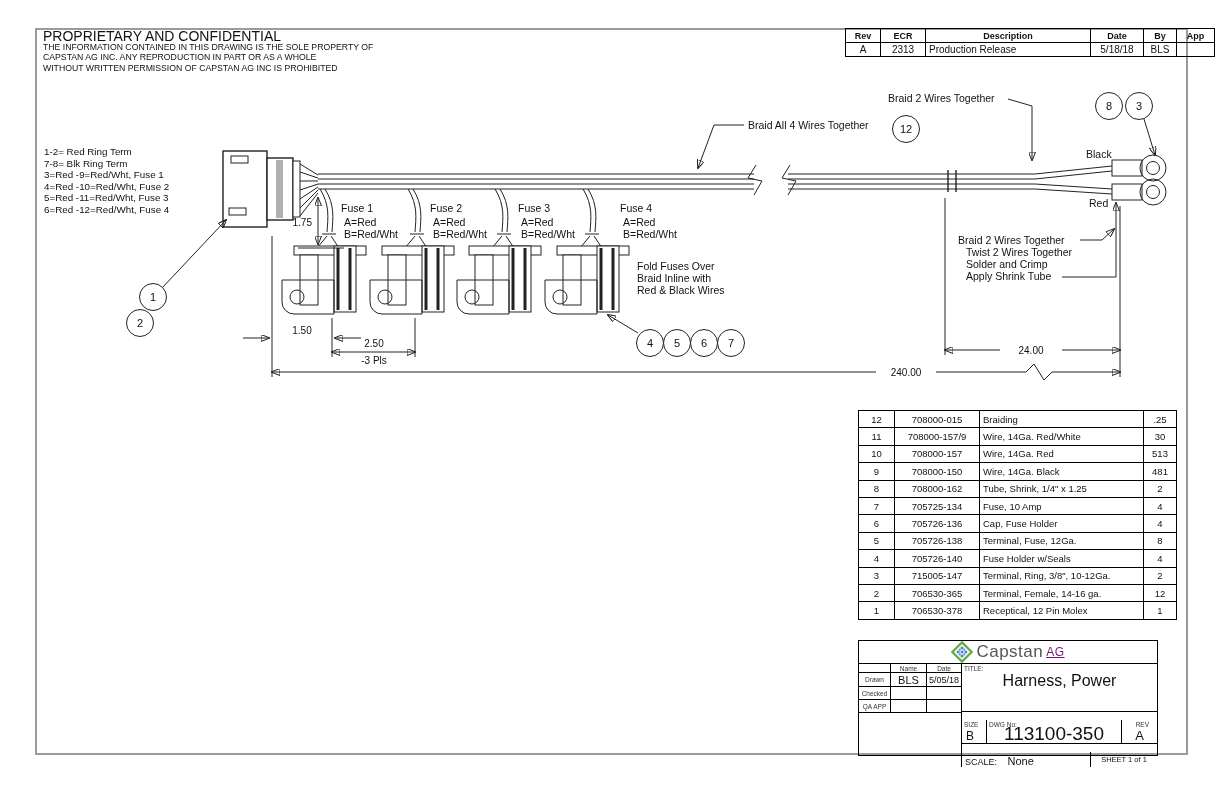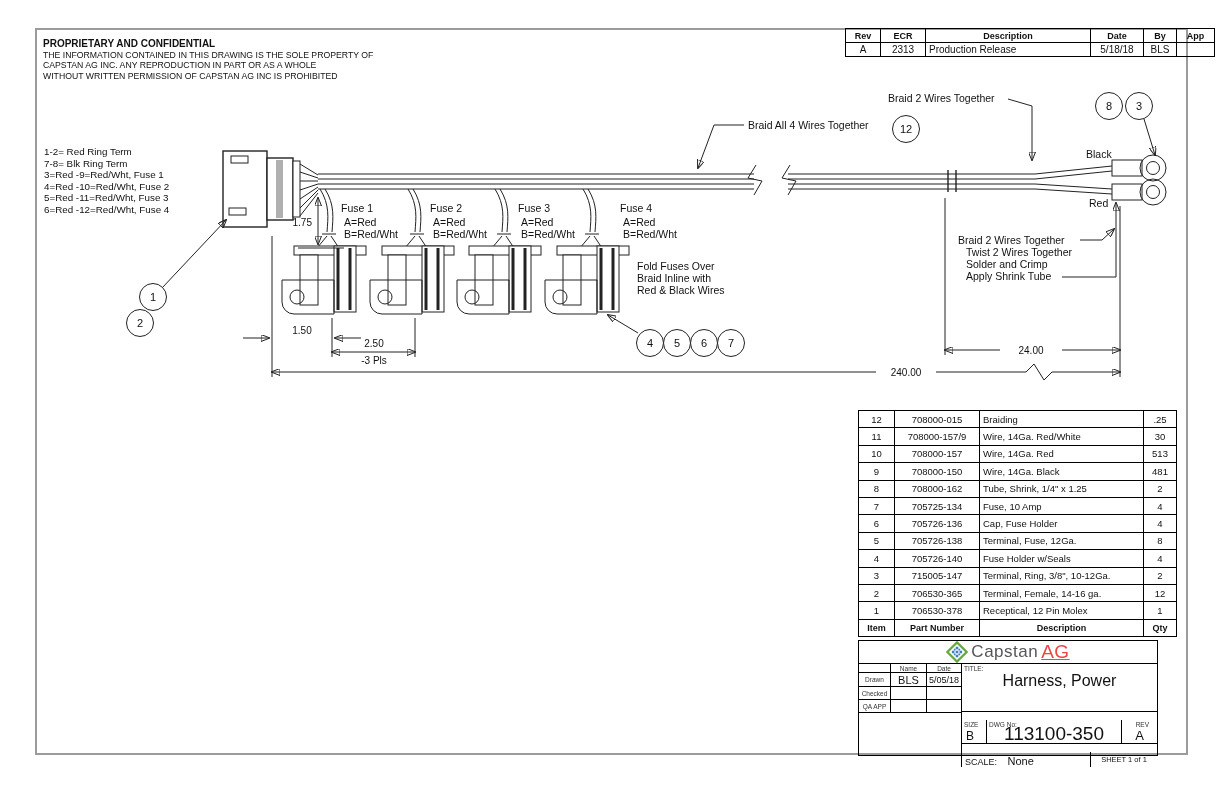--- a/index.html
+++ b/index.html
@@ -5,41 +5,41 @@
   html,body{margin:0;padding:0;}
   body{
     width:1224px;height:792px;position:relative;background:#fff;
     font-family:"Liberation Sans",sans-serif;color:#111;overflow:hidden;
   }
   .abs{position:absolute;}
   
   .sheet-border{left:35px;top:28px;width:1153px;height:727px;border:2px solid #9b9b9b;box-sizing:border-box;}
   
   .prop{left:43px;top:31px;width:430px;}
-  .prop .t{font-weight:bold;font-size:10px;line-height:10.5px;margin-top:8px;}
+  .prop .t{font-weight:normal;font-size:14px;line-height:10.5px;}
   .prop .l{font-size:8.7px;line-height:10.5px;}
   
   table{border-collapse:collapse;}
   .revtbl{left:845px;top:28px;}
   .revtbl td{border:1px solid #000;padding:0 3px;height:13px;font-size:10px;white-space:nowrap;overflow:hidden;}
   .revtbl .h td{font-weight:bold;font-size:9px;text-align:center;}
   .revtbl .d td{text-align:center;}
   .revtbl .d td.desc{text-align:left;}
   
   .legend{left:44px;top:146px;font-size:9.8px;line-height:11.6px;white-space:nowrap;}
   
   .bomtbl{left:858px;top:410px;table-layout:fixed;}
   .bomtbl td{border:1px solid #000;padding:0 3px;height:16.4px;font-size:9.5px;white-space:nowrap;overflow:hidden;}
   .bomtbl td.c{text-align:center;}
   .bomtbl tr.h td{font-weight:bold;font-size:9px;text-align:center;}
   
   .tblock{left:858px;top:640px;width:300px;height:116px;border:1px solid #000;box-sizing:border-box;display:flex;flex-direction:column;}
   .tb-logo{height:28px;border-bottom:1px solid #000;display:flex;align-items:center;justify-content:center;gap:3px;}
   .tb-logo .lg-main{font-size:17px;color:#55565a;letter-spacing:.5px;}
-  .tb-logo .lg-sub{font-size:19px;color:#ef4444;letter-spacing:.5px;text-decoration:underline;}
+  .tb-logo .lg-sub{font-size:12px;color:#701a75;letter-spacing:.5px;text-decoration:underline;}
   .tb-body{flex:1;display:flex;}
   .tb-left{width:102px;border-right:1px solid #000;display:flex;flex-direction:column;}
   .sign-grid{display:grid;grid-template-columns:32px 36px 34px;grid-auto-rows:auto;border-bottom:1px solid #000;}
   .sign-grid div{border-right:1px solid #000;border-bottom:1px solid #000;font-size:6.5px;color:#333;
     display:flex;align-items:center;justify-content:center;overflow:hidden;white-space:nowrap;}
   .sign-grid div:nth-child(3n){border-right:none;}
   .sign-grid .r0{height:8px;}
   .sign-grid .r1{height:13px;}
   .sign-grid .r2{height:12px;}
   .sign-grid .r3{height:12px;border-bottom:none;}
@@ -392,26 +392,20 @@
     <td class="c">2</td>
     <td class="c">706530-365</td>
     <td>Terminal, Female, 14-16 ga.</td>
     <td class="c">12</td>
   </tr>
   <tr>
     <td class="c">1</td>
     <td class="c">706530-378</td>
     <td>Receptical, 12 Pin Molex</td>
     <td class="c">1</td>
-  </tr>
-  <tr class="h">
-    <td>Item</td>
-    <td>Part Number</td>
-    <td>Description</td>
-    <td>Qty</td>
   </tr>
 </tbody>
   </table>
 
 <div class="abs tblock">
   <div class="tb-logo">
     <svg width="22" height="22" viewBox="0 0 24 24">
       <path d="M12,1.5 L22.5,12 L12,22.5 L1.5,12 Z" fill="#fff" stroke="#65a83e" stroke-width="2.4"></path>
       <g fill="#3f7fc4">
         <rect x="10.6" y="6.2" width="2.8" height="2.8"></rect>

